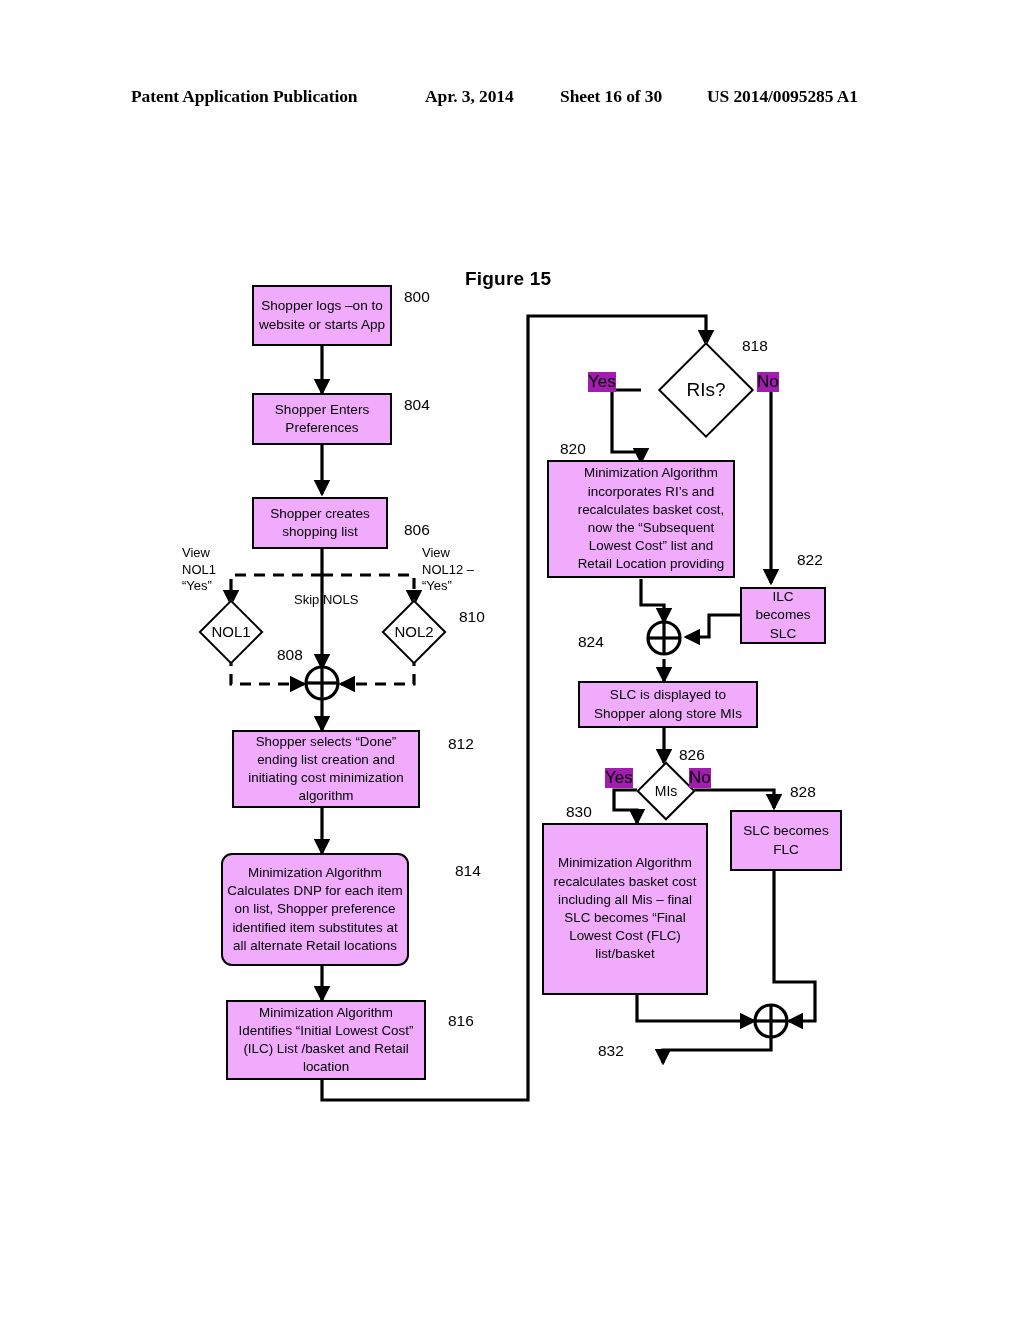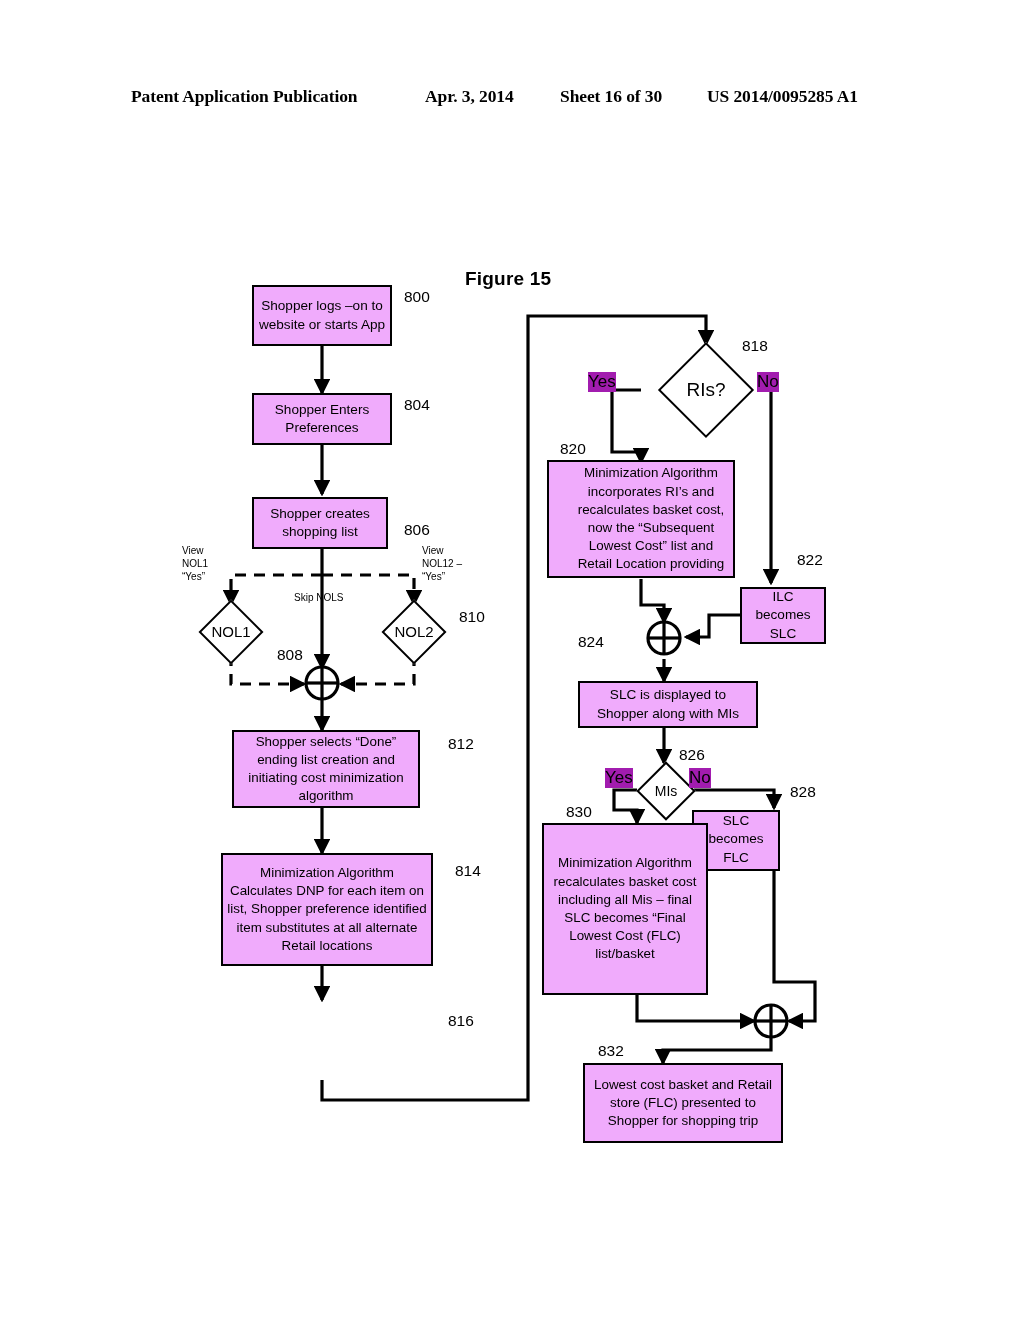--- a/index.html
+++ b/index.html
@@ -104,21 +104,21 @@
 
   
   .ref {
     position: absolute;
     font-size: 15.5px;
     white-space: nowrap;
     z-index: 4;
   }
   .lbl {
     position: absolute;
-    font-size: 10px;
+    font-size: 13px;
     white-space: nowrap;
     line-height: 1.28;
     z-index: 4;
   }
   .lbl-big {
     position: absolute;
     font-size: 17px;
     white-space: nowrap;
     z-index: 5;
     background: #a21caf;
@@ -251,25 +251,28 @@
     <div>NOL12 –</div>
     <div>“Yes”</div>
   </div>
   <div class="lbl" style="left:294px; top:592px;">Skip NOLS</div>
 
   <div class="box" style="left:232px; top:730px; width:188px; height:78px; font-size:13.4px;">
     <span>Shopper selects “Done” ending list creation and initiating  cost minimization algorithm</span>
   </div>
   <div class="ref" style="left:448px; top:735px;">812</div>
 
-  <div class="box" style="left:221px; top:853px; width:212px; height:113px; font-size:13.4px;">
+  <div class="box" style="left:221px; top:853px; width:188px; height:113px; font-size:13.4px;border-radius:11px;">
     <span>Minimization Algorithm Calculates DNP for each item on list, Shopper preference identified  item substitutes at all alternate Retail locations</span>
   </div>
   <div class="ref" style="left:455px; top:862px;">814</div>
 
+  <div class="box" style="left:226px; top:1000px; width:200px; height:80px; font-size:13.4px;">
+    <span>Minimization Algorithm Identifies “Initial Lowest Cost” (ILC) List /basket and Retail location</span>
+  </div>
   <div class="ref" style="left:448px; top:1012px;">816</div>
 
   <div class="diamond" style="left:641px; top:344px; width:130px; height:92px;">
     <span class="dshape" style="width:64px; height:64px;"></span>
     <span class="dlabel" style="font-size:19px;">RIs?</span>
   </div>
   <div class="ref" style="left:742px; top:337px;">818</div>
   <div class="lbl-big" style="left:588px; top:372px;">Yes</div>
   <div class="lbl-big" style="left:757px; top:372px;">No</div>
 
@@ -279,39 +282,36 @@
   <div class="ref" style="left:560px; top:440px;">820</div>
 
   <div class="box" style="left:740px; top:587px; width:86px; height:57px;">
     <span>ILC becomes SLC</span>
   </div>
   <div class="ref" style="left:797px; top:551px;">822</div>
 
   <div class="ref" style="left:578px; top:633px;">824</div>
 
   <div class="box" style="left:578px; top:681px; width:180px; height:47px;">
-    <span>SLC is displayed to Shopper along with MIs</span>
+    <span>SLC is displayed to Shopper along store MIs</span>
   </div>
 
   <div class="diamond" style="left:637px; top:763px; width:58px; height:56px;">
     <span class="dshape" style="width:38px; height:38px;"></span>
     <span class="dlabel" style="font-size:14px;">MIs</span>
   </div>
   <div class="ref" style="left:679px; top:746px;">826</div>
   <div class="lbl-big" style="left:605px; top:768px;">Yes</div>
   <div class="lbl-big" style="left:689px; top:768px;">No</div>
 
-  <div class="box" style="left:692px; top:810px; width:88px; height:61px;align-items:flex-end;">
+  <div class="box" style="left:730px; top:810px; width:112px; height:61px;">
     <span>SLC becomes FLC</span>
   </div>
   <div class="ref" style="left:790px; top:783px;">828</div>
 
   <div class="box" style="left:542px; top:823px; width:166px; height:172px; font-size:13.4px;">
     <span>Minimization Algorithm recalculates basket cost including all Mis – final SLC becomes “Final Lowest Cost (FLC) list/basket</span>
   </div>
   <div class="ref" style="left:566px; top:803px;">830</div>
 
-  <div class="box" style="left:583px; top:1063px; width:200px; height:80px; font-size:13.4px;">
-    <span>Lowest cost basket and Retail store (FLC) presented to Shopper for shopping trip</span>
-  </div>
   <div class="ref" style="left:598px; top:1042px;">832</div>
 
 </div>
 
 </body></html>

